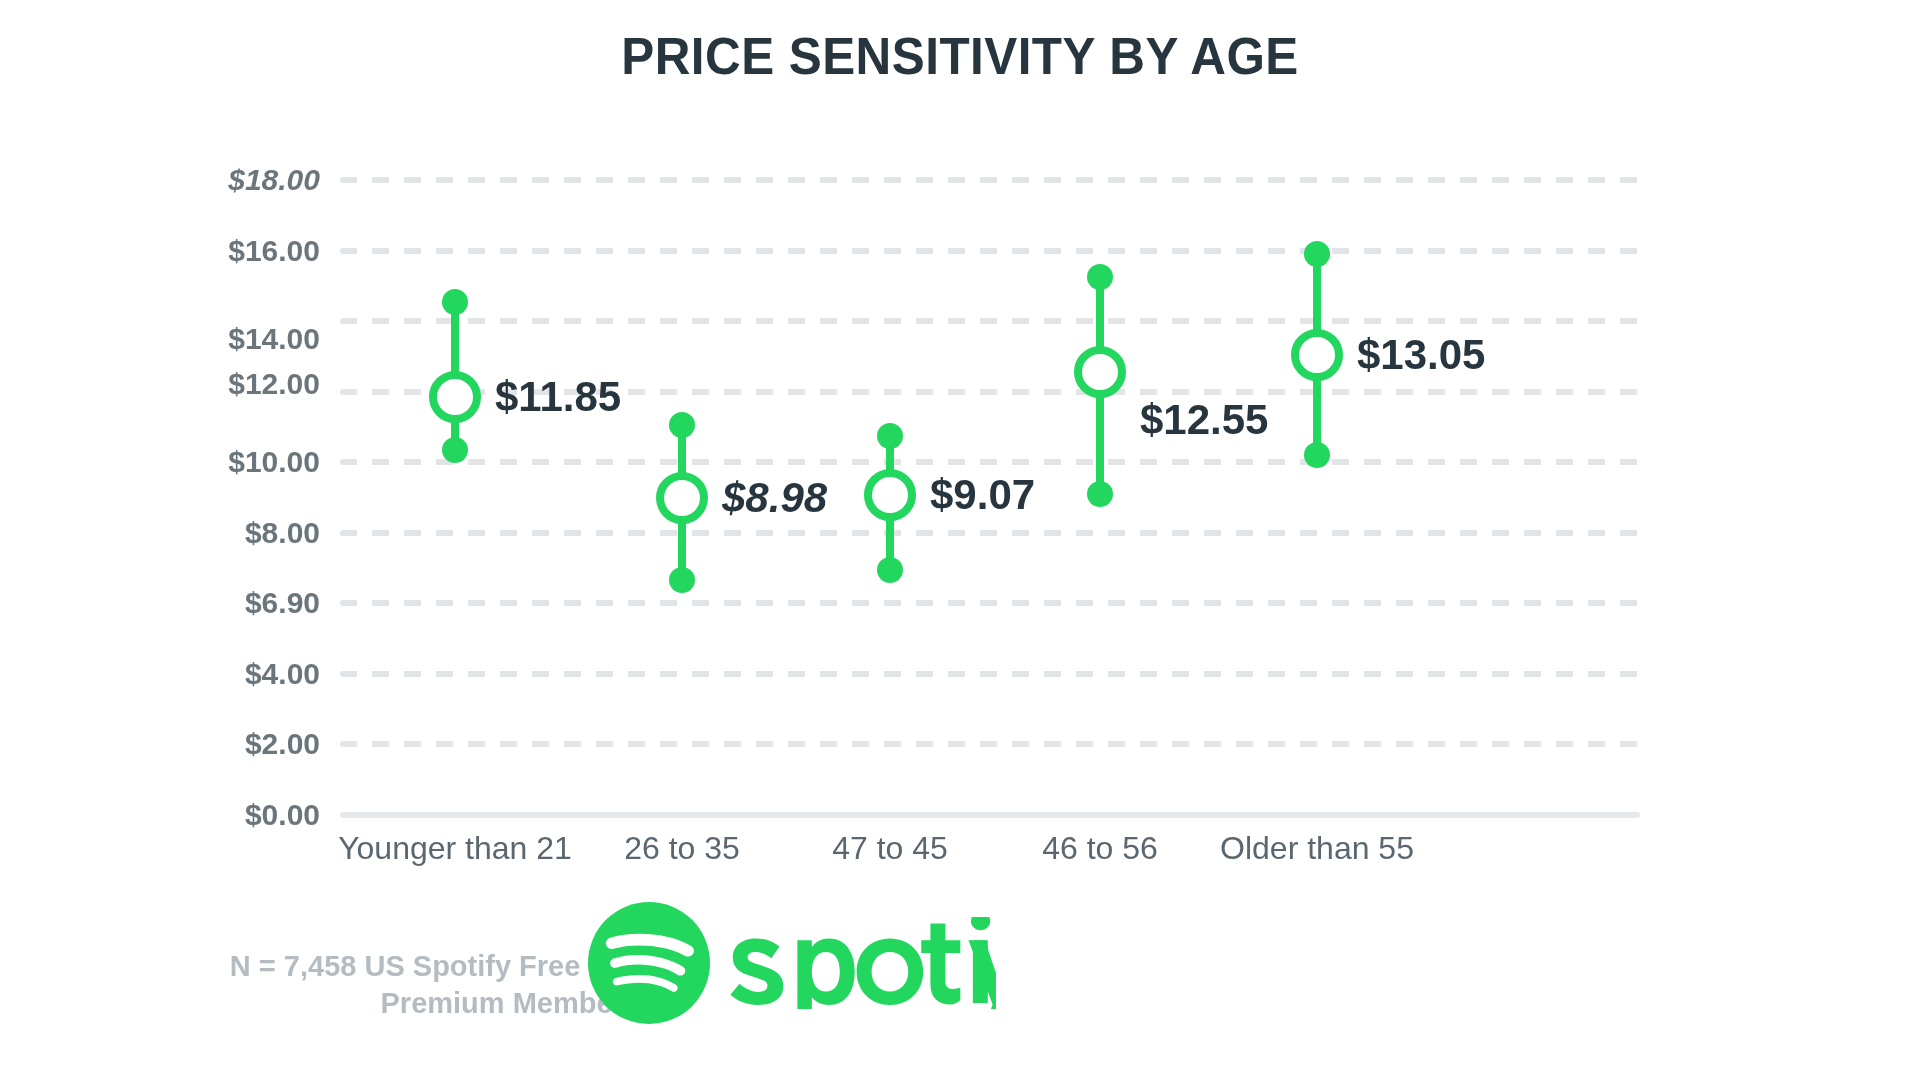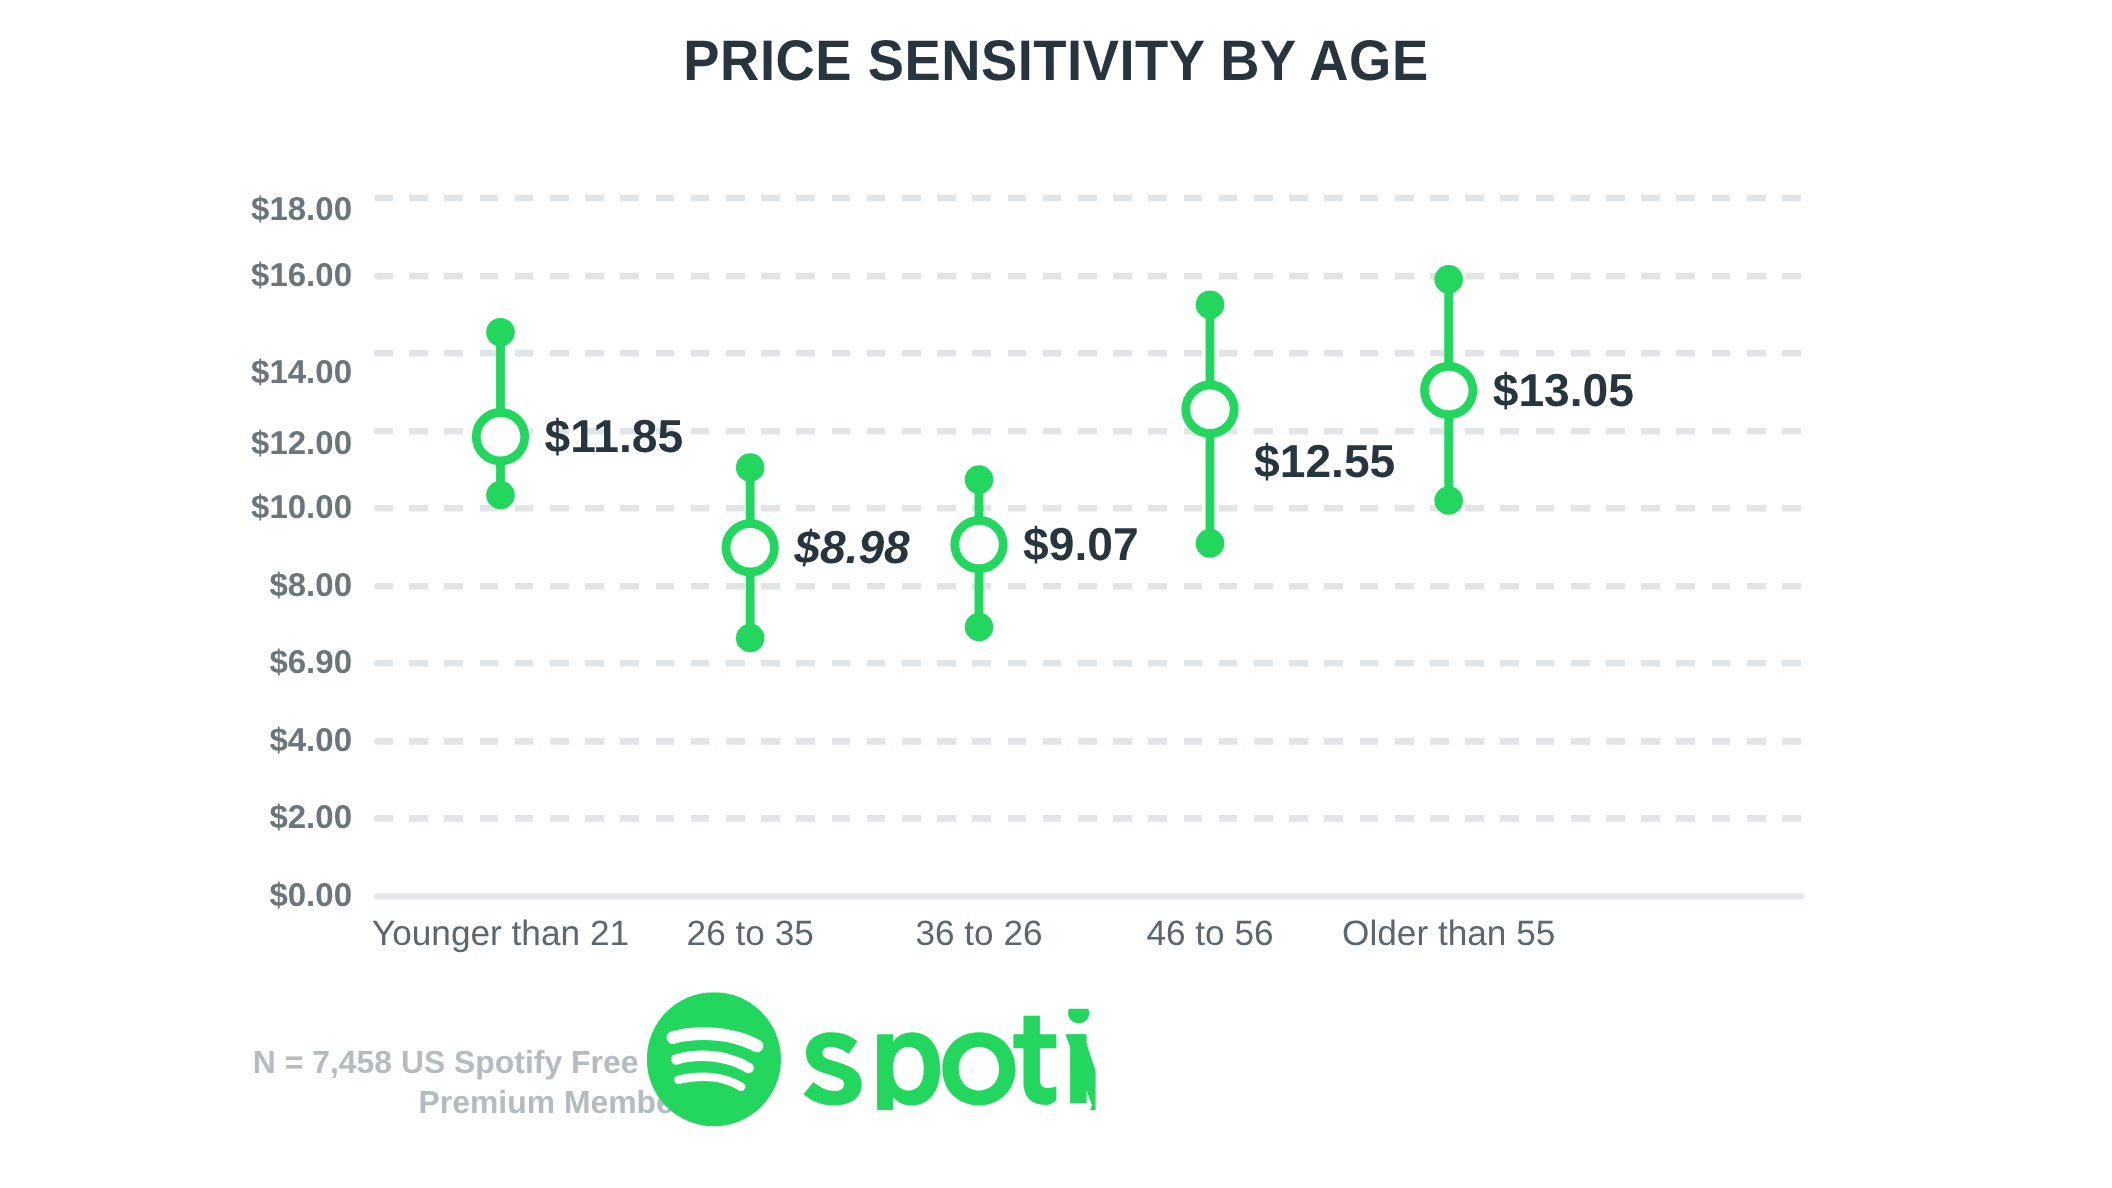--- a/index.html
+++ b/index.html
@@ -127,27 +127,27 @@
 </style>
 </head>
 <body>
 
 <div id="root">
 
   <div class="chart-title">PRICE SENSITIVITY BY AGE</div>
 
   <div class="plot" id="plot">
       <div class="gridline" style="top: -3px;"></div>
-      <div class="ytick-wrap" style="top: 11px; left: -200px; width: 180px;">$18.00</div>
+      <div class="ytick-wrap" style="top: 0px; left: -200px; width: 180px; font-style: italic;">$18.00</div>
       <div class="gridline" style="top: 67.5556px;"></div>
       <div class="ytick-wrap" style="top: 70.5556px; left: -200px; width: 180px;">$16.00</div>
       <div class="gridline" style="top: 138.111px;"></div>
       <div class="ytick-wrap" style="top: 159px; left: -200px; width: 180px;">$14.00</div>
       <div class="gridline" style="top: 208.667px;"></div>
-      <div class="ytick-wrap" style="top: 224px; left: -200px; width: 180px;">$12.00</div>
+      <div class="ytick-wrap" style="top: 204px; left: -200px; width: 180px;">$12.00</div>
       <div class="gridline" style="top: 279.222px;"></div>
       <div class="ytick-wrap" style="top: 282.222px; left: -200px; width: 180px;">$10.00</div>
       <div class="gridline" style="top: 349.778px;"></div>
       <div class="ytick-wrap" style="top: 352.778px; left: -200px; width: 180px;">$8.00</div>
       <div class="gridline" style="top: 420.333px;"></div>
       <div class="ytick-wrap" style="top: 423.333px; left: -200px; width: 180px;">$6.90</div>
       <div class="gridline" style="top: 490.889px;"></div>
       <div class="ytick-wrap" style="top: 493.889px; left: -200px; width: 180px;">$4.00</div>
       <div class="gridline" style="top: 561.444px;"></div>
       <div class="ytick-wrap" style="top: 564.444px; left: -200px; width: 180px;">$2.00</div>
@@ -168,21 +168,21 @@
         <div class="mean-ring" style="top: 318.206px;"></div>
         <div class="value-label" style="top: 318.206px; font-style: italic;">$8.98</div>
         <div class="cat-label">26 to 35</div>
       </div>
       <div class="series-group" style="left: 550px;">
         <div class="stem" style="top: 255.764px; height: 134.056px;"></div>
         <div class="cap-dot" style="top: 255.764px;"></div>
         <div class="cap-dot" style="top: 389.819px;"></div>
         <div class="mean-ring" style="top: 315.031px;"></div>
         <div class="value-label" style="top: 315.031px;">$9.07</div>
-        <div class="cat-label">36 to 26</div>
+        <div class="cat-label">47 to 45</div>
       </div>
       <div class="series-group" style="left: 760px;">
         <div class="stem" style="top: 97.0139px; height: 216.958px;"></div>
         <div class="cap-dot" style="top: 97.0139px;"></div>
         <div class="cap-dot" style="top: 313.972px;"></div>
         <div class="mean-ring" style="top: 192.264px;"></div>
         <div class="value-label" style="top: 192.264px; margin-top: 48px;">$12.55</div>
         <div class="cat-label">46 to 56</div>
       </div>
       <div class="series-group" style="left: 977px;">

